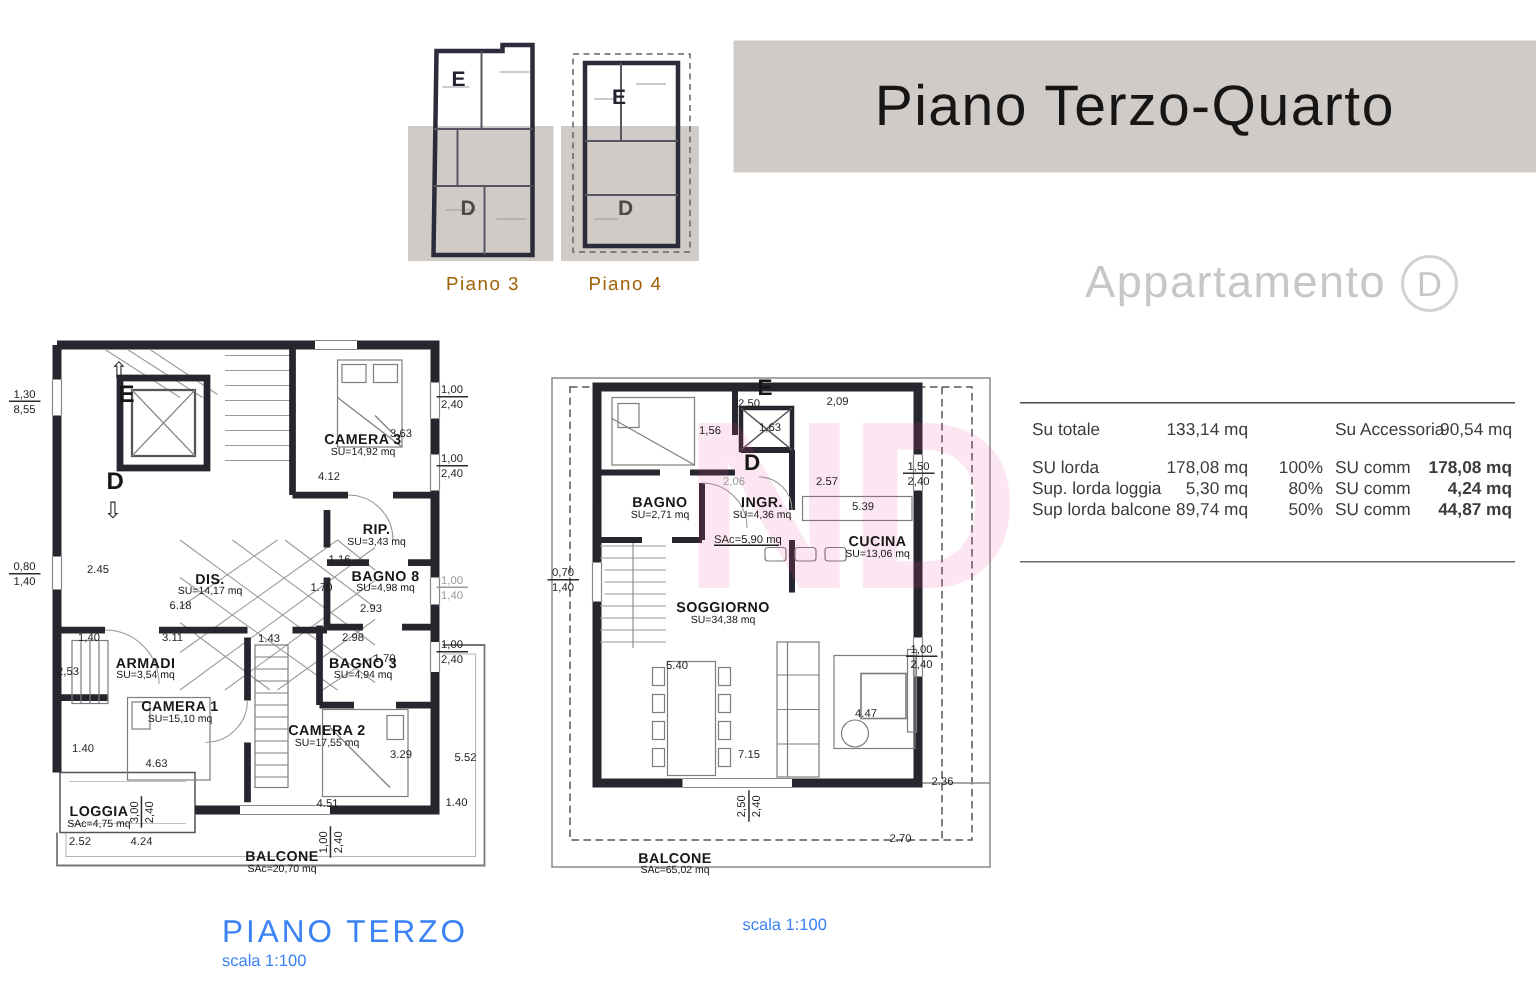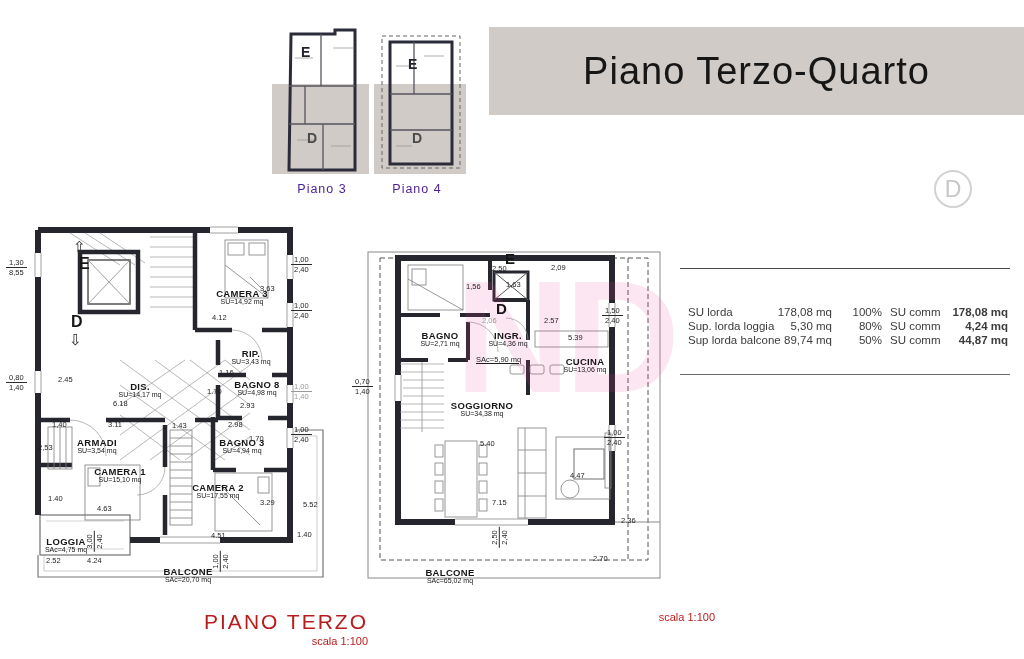--- a/index.html
+++ b/index.html
@@ -11,21 +11,21 @@
           display:flex;align-items:center;justify-content:center;}
   .banner-title{font-size:38px;color:#161616;letter-spacing:1px;white-space:nowrap;}
   
   .apt-head{position:absolute;left:690px;top:170px;width:282px;display:flex;justify-content:flex-end;
             align-items:center;gap:10px;color:#c7c7c7;}
   .apt-head .lbl{font-size:30px;letter-spacing:1px;}
   .apt-head .circ{width:34px;height:34px;border:2px solid #d2d2d2;border-radius:50%;
                   display:flex;align-items:center;justify-content:center;font-size:23px;color:#c7c7c7;}
   
   .beige{position:absolute;background:#d1cbc7;}
-  .keycap{position:absolute;width:100px;text-align:center;font-size:12.5px;color:#4c1d95;letter-spacing:1px;}
+  .keycap{position:absolute;width:100px;text-align:center;font-size:12.5px;color:#a16207;letter-spacing:1px;}
   .mini-mark{position:absolute;font-weight:bold;font-size:14px;color:#23232e;}
   .mini-mark.gray{color:#4a4a4a;}
   
   .tbl-title{position:absolute;left:680px;top:249px;width:328px;text-align:right;
              font-size:15px;font-weight:bold;color:#1a1a1a;}
   .rule{position:absolute;background:#4a4a4a;height:1px;}
   .trow{position:absolute;left:680px;width:330px;height:14px;font-size:11.5px;color:#3c3c3c;}
   .trow span{position:absolute;top:0;white-space:nowrap;}
   .c1{left:8px;}
   .c2{left:58px;width:94px;text-align:right;}
@@ -46,21 +46,21 @@
   .stack i:first-child{border-bottom:1px solid #2b2b2b;}
   .stack.gray{color:#9a9a9a;}
   .stack.gray i:first-child{border-color:#9a9a9a;}
   .vert{transform:rotate(-90deg);transform-origin:center center;}
   .rlabel{position:absolute;text-align:center;color:#161616;transform:translateX(-50%);white-space:nowrap;}
   .rlabel .nm{display:block;font-size:9.5px;font-weight:bold;letter-spacing:.3px;}
   .rlabel .ar{display:block;font-size:7px;margin-top:-1px;}
   .marker{position:absolute;font-weight:bold;font-size:16px;color:#161616;}
   .marr{position:absolute;font-size:15px;color:#2b2b2b;}
   
-  .plancap{position:absolute;width:220px;text-align:right;color:#b91c1c;}
+  .plancap{position:absolute;width:220px;text-align:left;color:#3b82f6;}
   .plancap .t{font-size:21px;letter-spacing:2px;}
   .plancap .s{font-size:11px;margin-top:1px;}
   .watermark{position:absolute;left:455px;top:242px;width:300px;height:200px;
              font-size:160px;font-weight:bold;color:#ec4899;opacity:.13;
              letter-spacing:-6px;pointer-events:none;line-height:190px;}
 </style>
 </head>
 <body>
 
 <div class="page">
@@ -84,25 +84,32 @@
     <path d="M16,36 H30 M44,26 H64 M16,116 H32" stroke="#9a9a9a" stroke-width=".8"></path>
   </svg>
   <span class="mini-mark" style="left:301px;top:44px;">E</span>
   <span class="mini-mark gray" style="left:307px;top:130px;">D</span>
   <span class="mini-mark" style="left:408px;top:56px;">E</span>
   <span class="mini-mark gray" style="left:412px;top:130px;">D</span>
   <div class="keycap" style="left:272px;top:182px;">Piano 3</div>
   <div class="keycap" style="left:367px;top:182px;">Piano 4</div>
 
   <div class="apt-head">
+    <span class="lbl">Appartamento</span>
     <span class="circ">D</span>
   </div>
 
   <div class="rule" style="left:680px;top:268px;width:330px;"></div>
 
+  <div class="trow" style="top:281px;">
+    <span class="c1">Su totale</span>
+    <span class="c2">133,14 mq</span>
+    <span class="c4">Su Accessoria</span>
+    <span class="c5">90,54 mq</span>
+  </div>
   <div class="trow" style="top:306px;">
     <span class="c1">SU lorda</span>
     <span class="c2">178,08 mq</span>
     <span class="c3">100%</span>
     <span class="c4">SU comm</span>
     <span class="c5 bold">178,08 mq</span>
   </div>
   <div class="trow" style="top:320px;">
     <span class="c1">Sup. lorda loggia</span>
     <span class="c2">5,30 mq</span>
@@ -389,25 +396,25 @@
   <span class="dim" style="left:506px;top:281px;">1,63</span>
   <span class="dim" style="left:466px;top:283px;">1,56</span>
   <span class="dim" style="left:551px;top:264px;">2,09</span>
   <span class="dim gray" style="left:482px;top:317px;">2,06</span>
   <span class="dim" style="left:544px;top:317px;">2.57</span>
   <span class="dim" style="left:568px;top:334px;">5.39</span>
   <span class="stack" style="left:602px;top:306px;">
       <i>1,50</i>
       <i>2,40</i>
     </span>
-  <span class="stack" style="left:352px;top:377px;">
+  <span class="stack" style="left:365px;top:377px;">
       <i>0,70</i>
       <i>1,40</i>
     </span>
-  <span class="dim" style="left:444px;top:440px;margin-left:36px;">5.40</span>
+  <span class="dim" style="left:444px;top:440px;">5.40</span>
   <span class="dim" style="left:570px;top:472px;">4.47</span>
   <span class="dim" style="left:492px;top:499px;">7.15</span>
   <span class="stack" style="left:604px;top:428px;">
       <i>1,00</i>
       <i>2,40</i>
     </span>
   <span class="stack vert" style="left:489px;top:528px;">
       <i>2,50</i>
       <i>2,40</i>
     </span>

